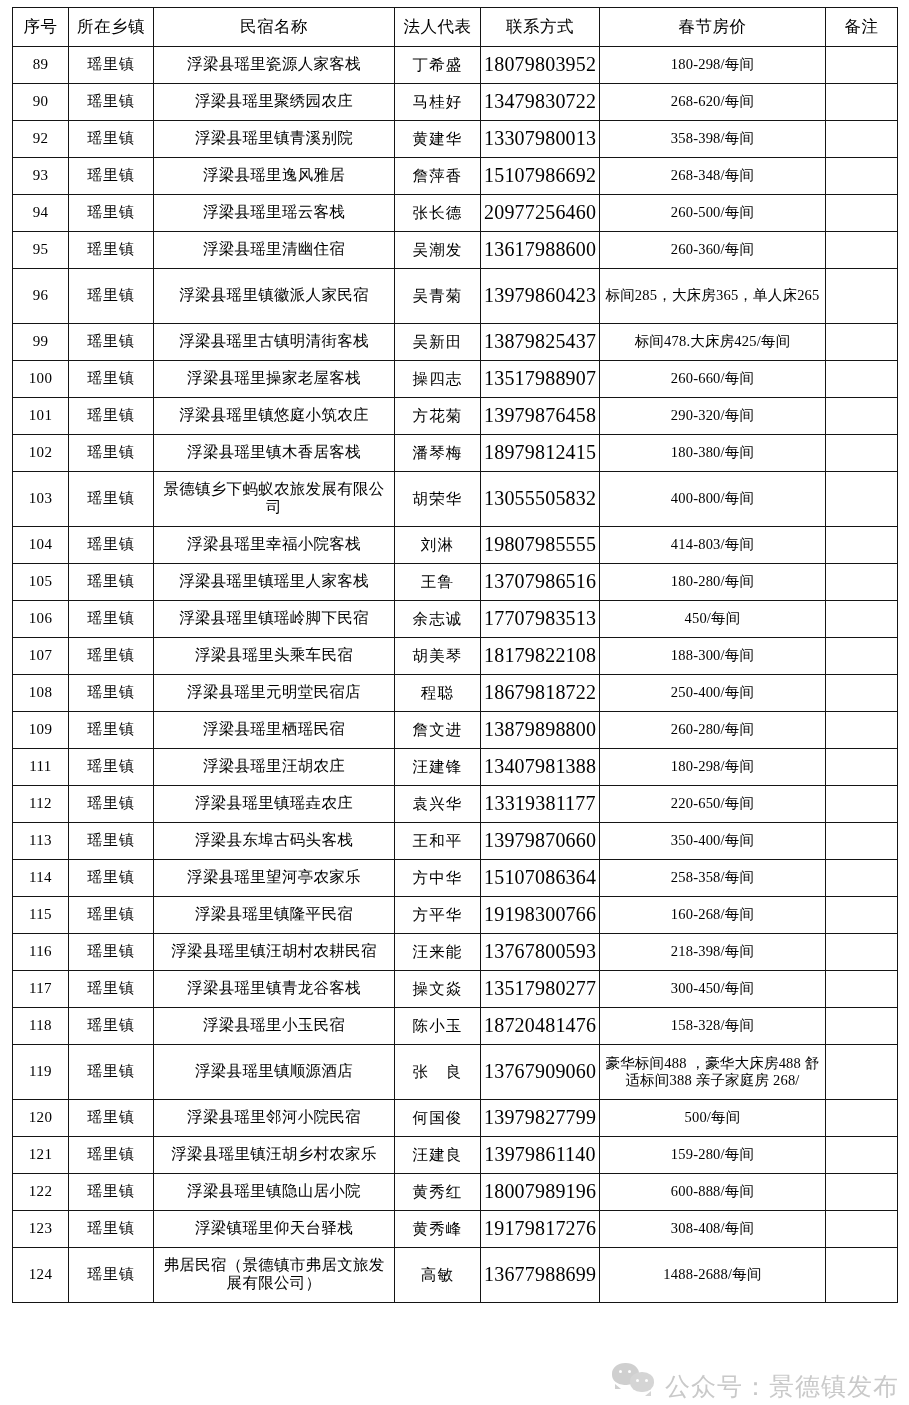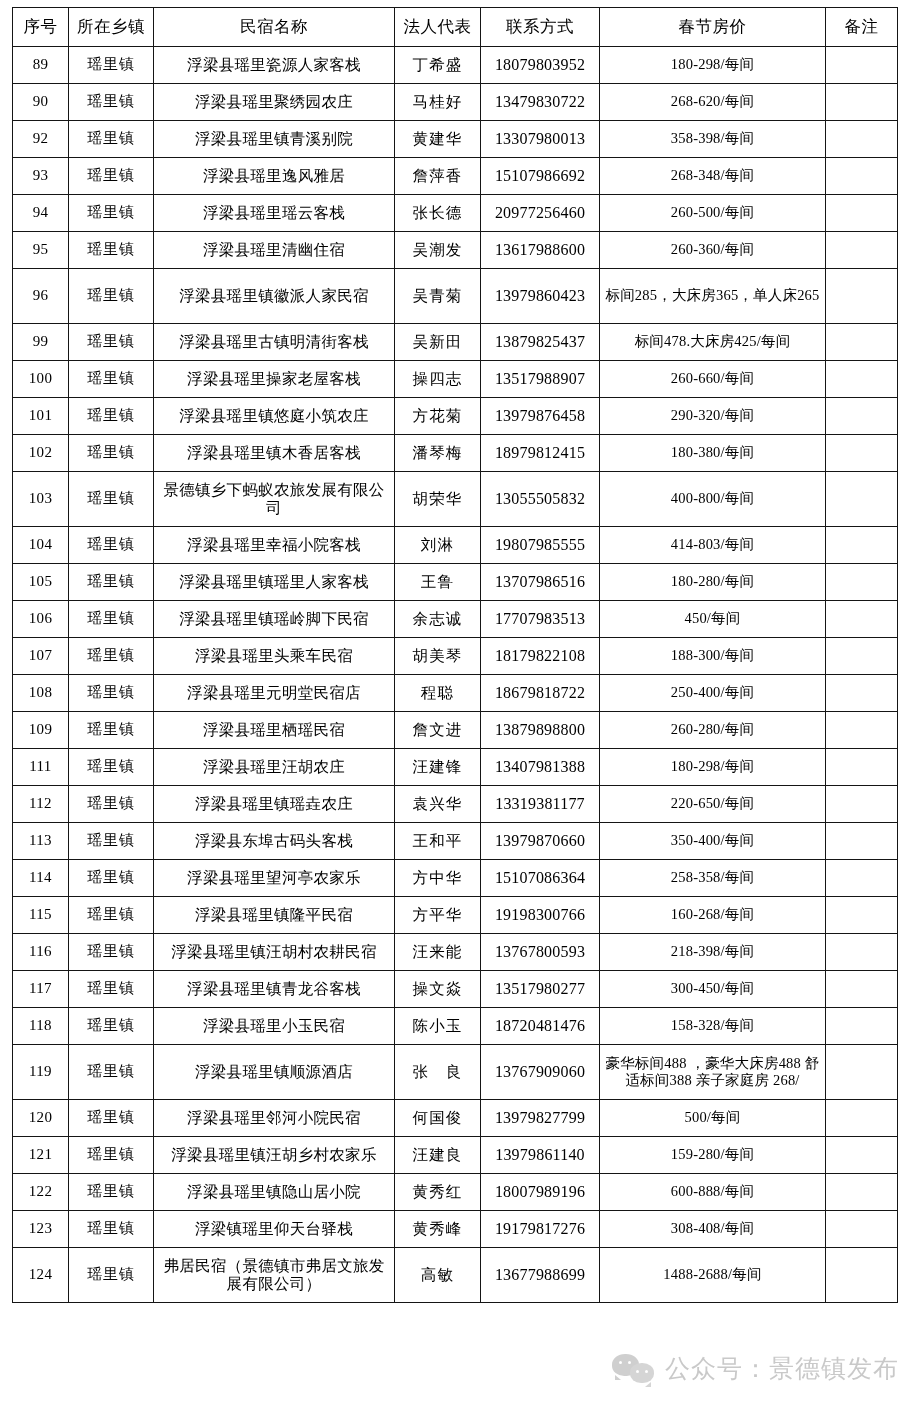--- a/index.html
+++ b/index.html
@@ -62,23 +62,23 @@
   col.c-idx      { width: 56px; }
   col.c-town     { width: 85px; }
   col.c-name     { width: 241px; }
   col.c-rep      { width: 86px; }
   col.c-phone    { width: 119px; }
   col.c-price    { width: 226px; }
   col.c-remark   { width: 72px; }
 
   td.idx    { font-size: 15px; letter-spacing: 0.3px; }
   td.town   { font-size: 15px; letter-spacing: 0.8px; }
-  td.name   { font-size: 15.5px; letter-spacing: 0.3px; }
+  td.name   { font-size: 15.5px; letter-spacing: 0.3px; font-family: Liberation Mono, monospace; }
   td.rep    { font-size: 15.5px; letter-spacing: 1.2px; }
-  td.phone  { font-size: 16px; letter-spacing: 0.2px; }
+  td.phone  { font-size: 20px; letter-spacing: 0.2px; }
   td.price  { font-size: 14.5px; letter-spacing: 0.2px; }
   td.remark { }
 
   tr.tall td { height: 52px; }
 
   
   #watermark {
     position: absolute;
     left: 612px;
     top: 1352px;
@@ -87,20 +87,21 @@
     gap: 9px;
     pointer-events: none;
     opacity: 0.47;
   }
   #watermark .wm-text {
     font-family: Liberation Serif, serif;
     font-size: 25px;
     color: #8d8d8d;
     letter-spacing: 1px;
     white-space: nowrap;
+    margin-top: 18px;
   }
   .wechat-badge {
     width: 44px;
     height: 32px;
     position: relative;
     flex: 0 0 auto;
   }
   .wechat-badge .bub {
     position: absolute;
     background: #9a9a9a;

